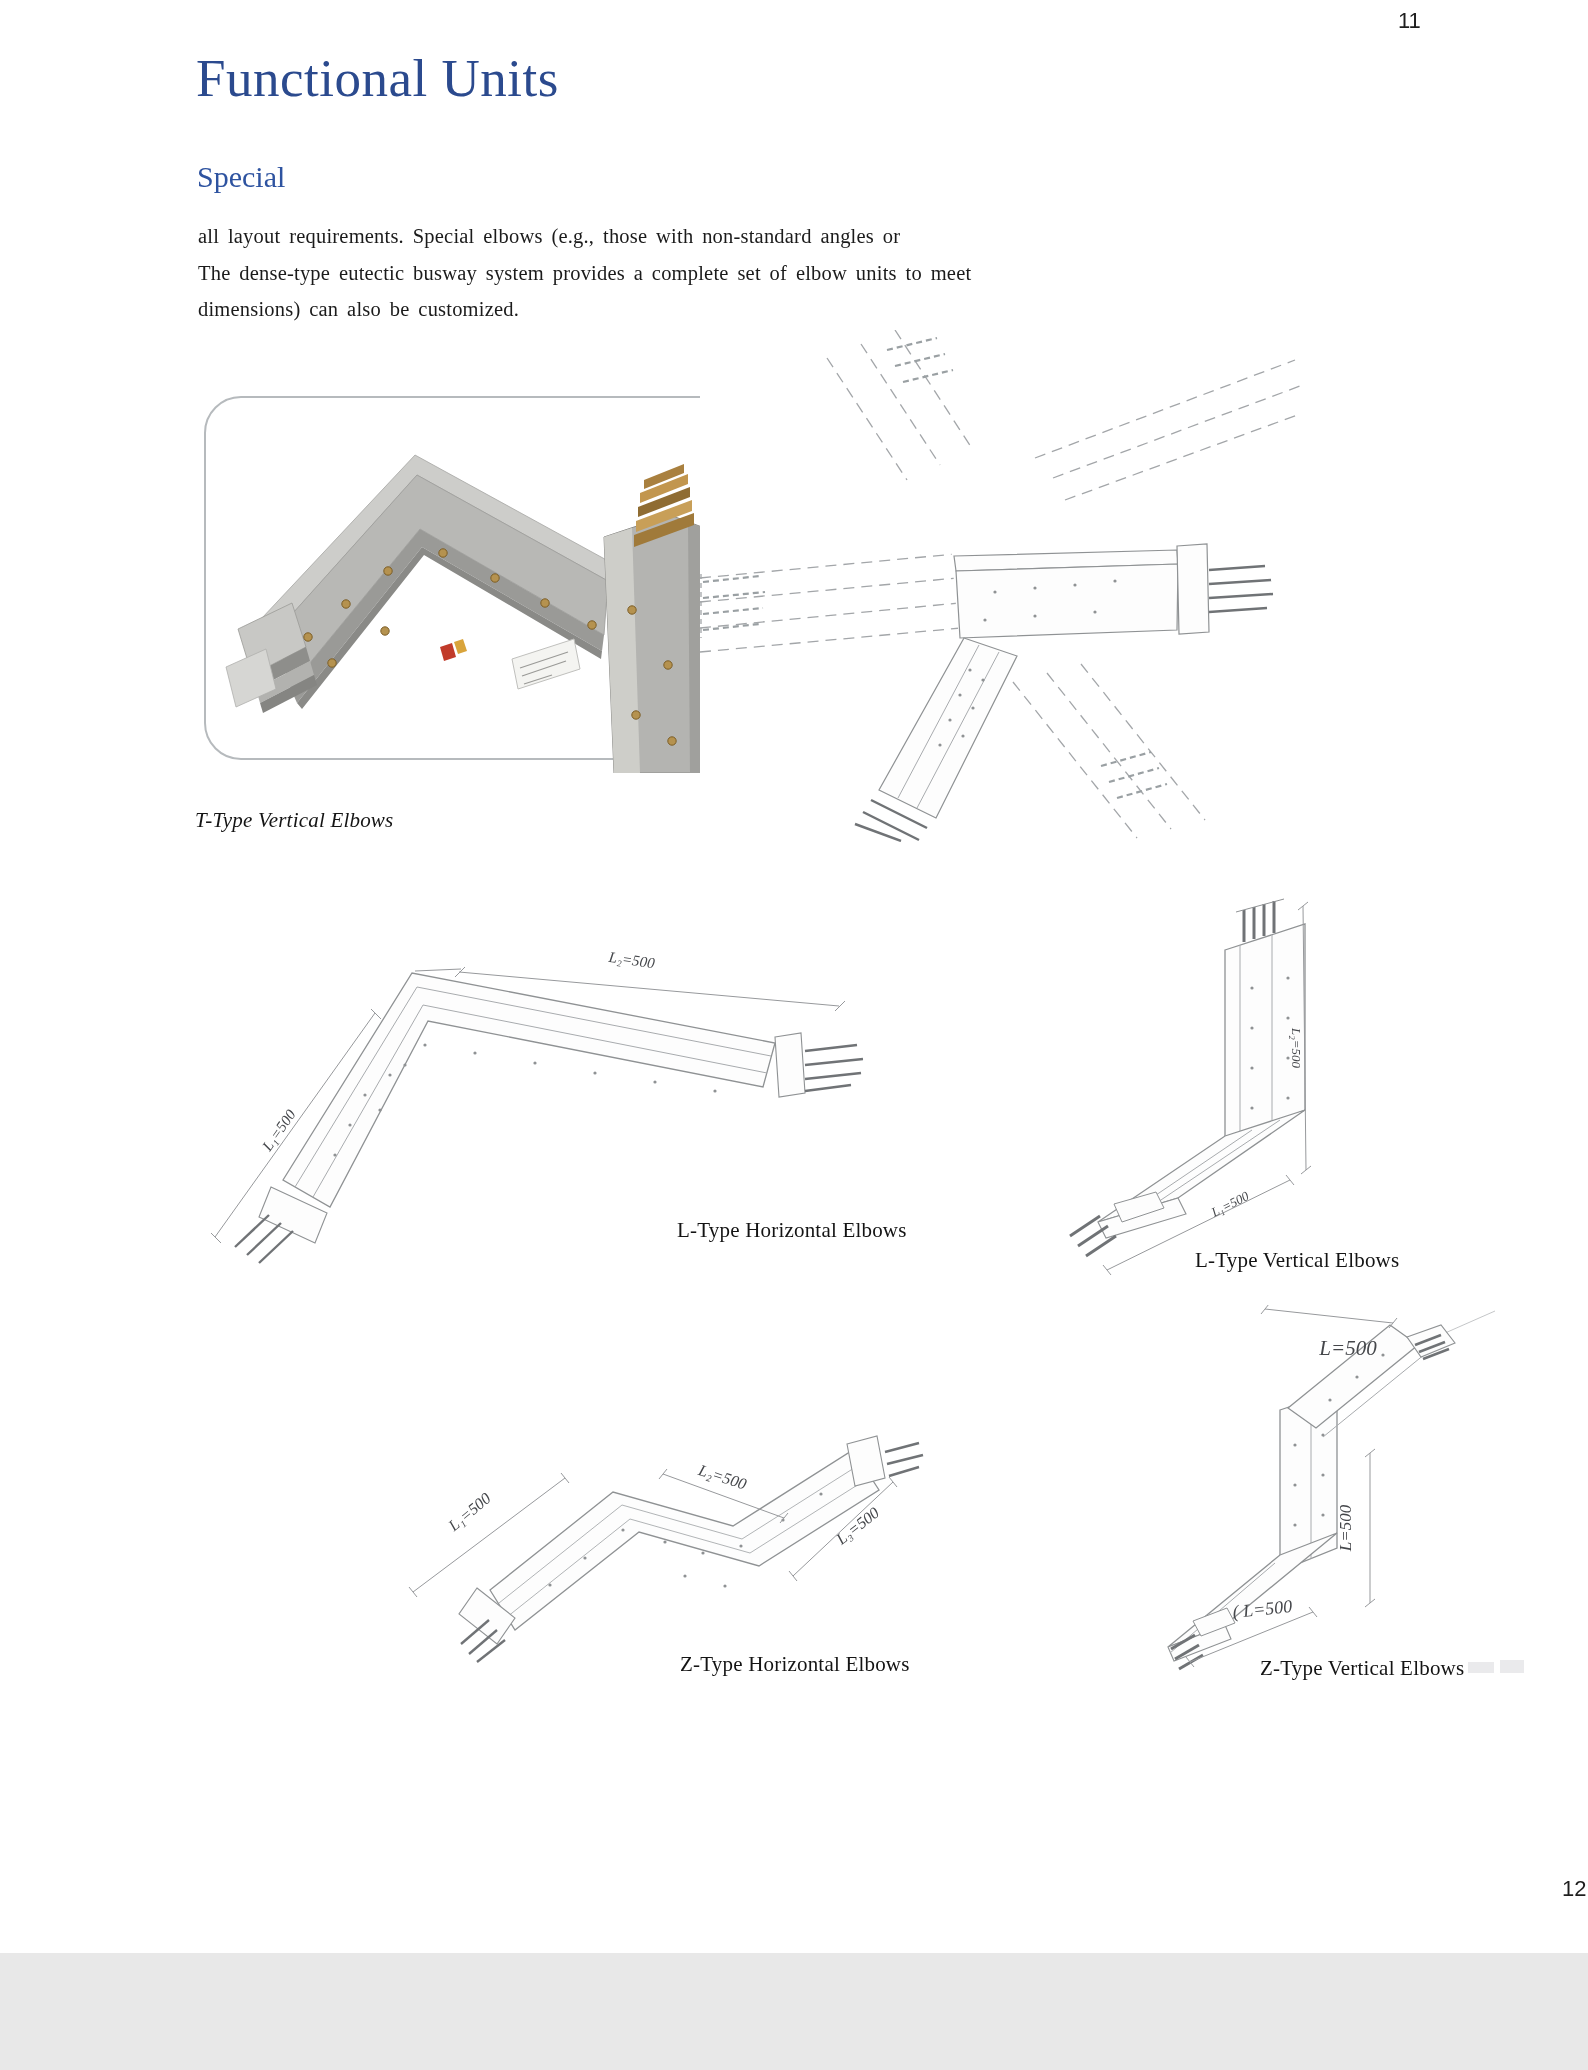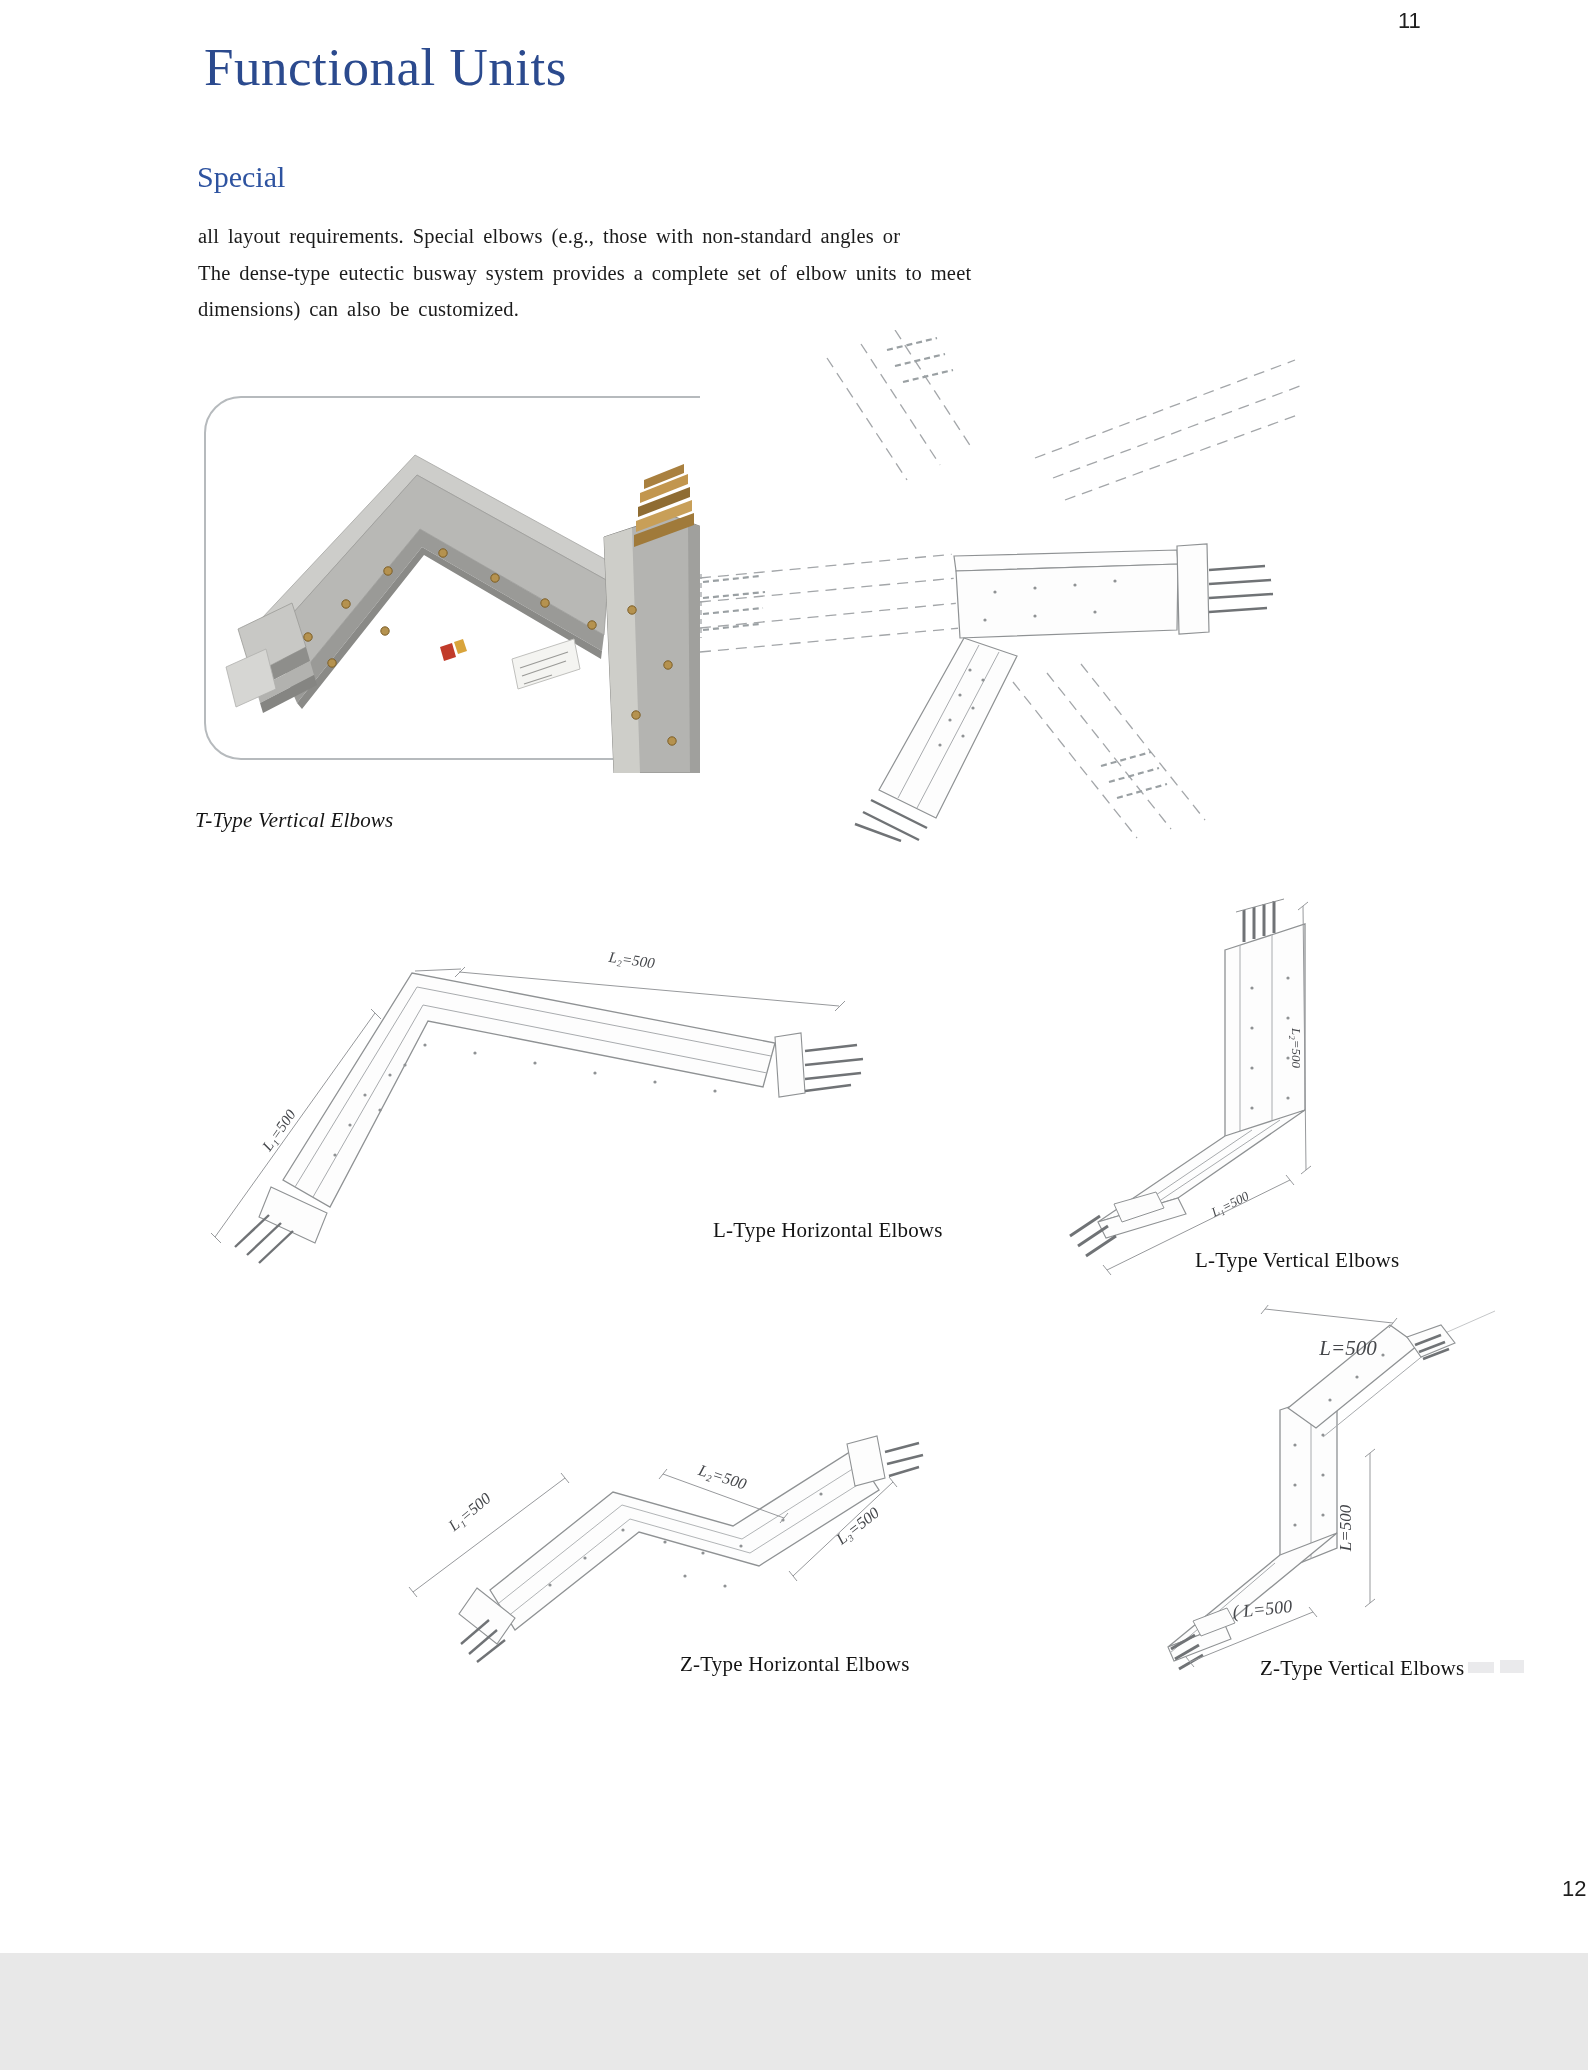--- a/index.html
+++ b/index.html
@@ -20,21 +20,21 @@
   .fade-dashes{background:repeating-linear-gradient(90deg,#d7d7db 0 20px,transparent 20px 36px);}
 </style>
 </head>
 <body>
 
 <div id="page">
 
   <div class="abs pagenum" style="left:1398px;top:8px;">11</div>
   <div class="abs pagenum" style="left:1562px;top:1876px;">12</div>
 
-  <div class="abs title" style="left:196px;top:37px;margin-left:8px;">Functional Units</div>
+  <div class="abs title" style="left:196px;top:48px;">Functional Units</div>
   <div class="abs section" style="left:197px;top:160px;">Special</div>
 
   <div class="abs" style="left:198px;top:218px;">
     <div class="bodyline">all layout requirements. Special elbows (e.g., those with non-standard angles or</div>
     <div class="bodyline">The dense-type eutectic busway system provides a complete set of elbow units to meet</div>
     <div class="bodyline">dimensions) can also be customized.</div>
   </div>
 
   <div class="abs photo-wrap" style="left:200px;top:385px;width:500px;height:388px;">
     <svg width="660" height="388" viewBox="0 0 660 388">
@@ -199,21 +199,21 @@
         <line x1="660" y1="86" x2="670" y2="76"></line>
       <line x1="240" y1="46" x2="286" y2="44"></line>
       <line x1="200" y1="88" x2="40" y2="312"></line>
       <line x1="196" y1="84" x2="206" y2="94"></line>
         <line x1="36" y1="308" x2="46" y2="318"></line>
     </g>
     <text class="dim" font-size="15" text-anchor="middle" x="456" y="40" transform="rotate(8 456 40)">L₂=500</text>
     <text class="dim" font-size="15" text-anchor="middle" x="108" y="208" transform="rotate(-55 108 208)">L₁=500</text>
   </svg>
 
-  <div class="abs caption" style="left:677px;top:1218px;margin-left:36px;">L-Type Horizontal Elbows</div>
+  <div class="abs caption" style="left:677px;top:1218px;">L-Type Horizontal Elbows</div>
 
   <svg class="abs" style="left:1060px;top:898px;" width="430" height="390" viewBox="0 0 430 390">
     <polygon points="165,52 245,26 245,212 165,246" fill="#fdfdfd" stroke="#8f9294" stroke-width="1.3"></polygon>
     <line x1="180" y1="47" x2="180" y2="240" stroke="#a8abae" stroke-width="1"></line>
     <line x1="212" y1="37" x2="212" y2="227" stroke="#a8abae" stroke-width="1"></line>
     <g fill="#8f9294">
       <circle cx="192" cy="90" r="1.6"></circle>
         <circle cx="192" cy="130" r="1.6"></circle>
         <circle cx="192" cy="170" r="1.6"></circle>
       <circle cx="228" cy="80" r="1.6"></circle>

